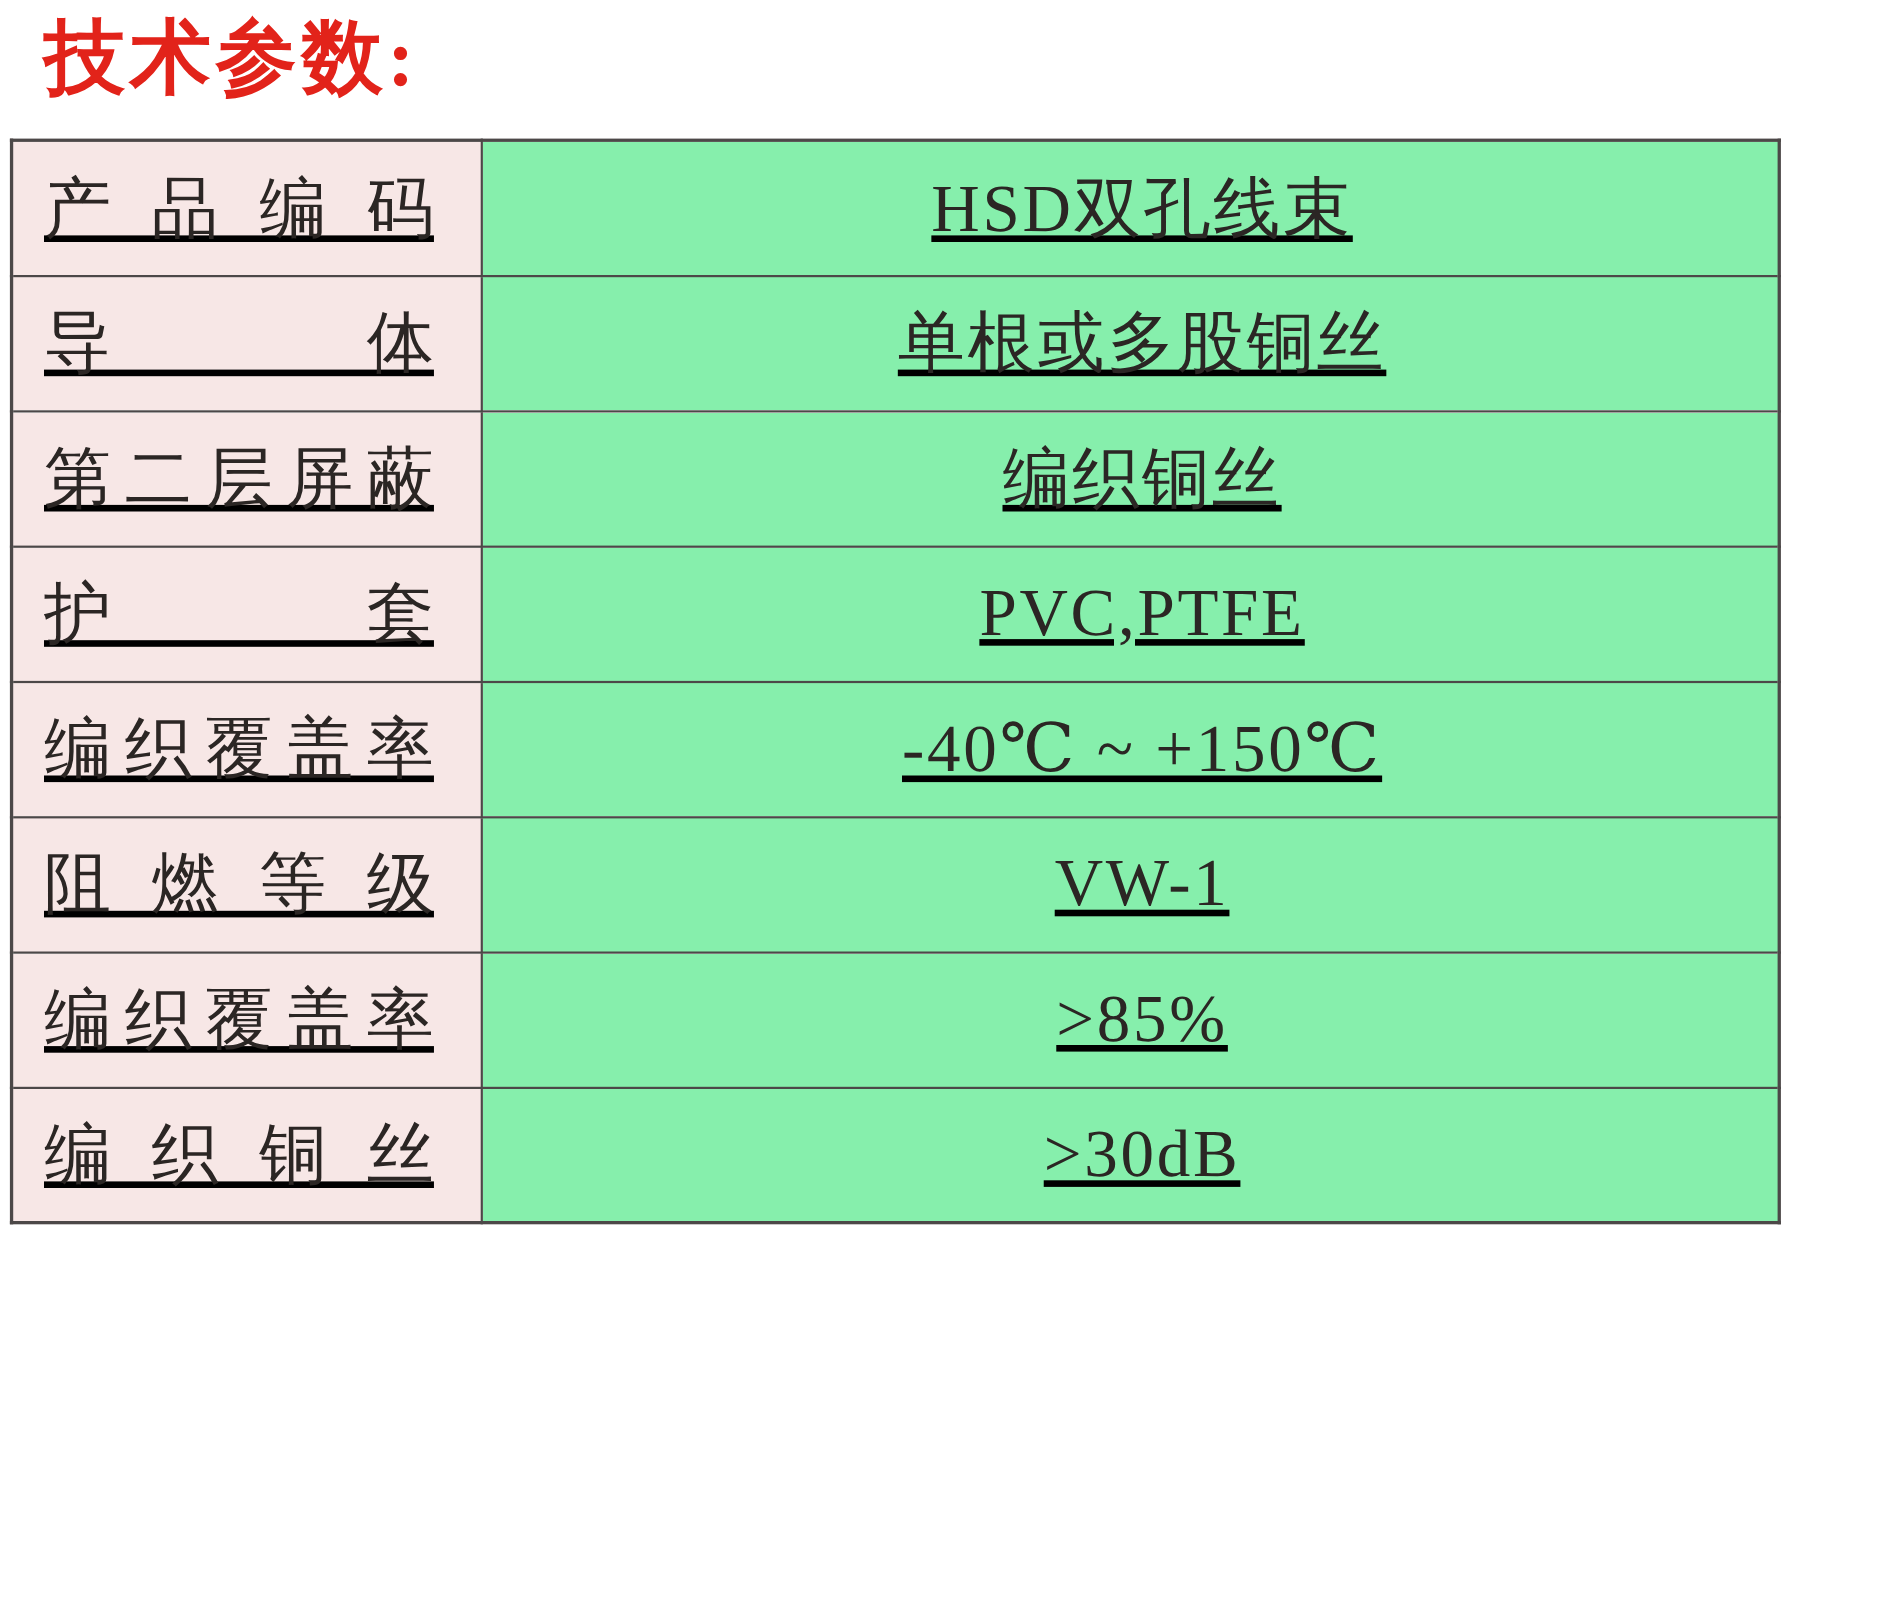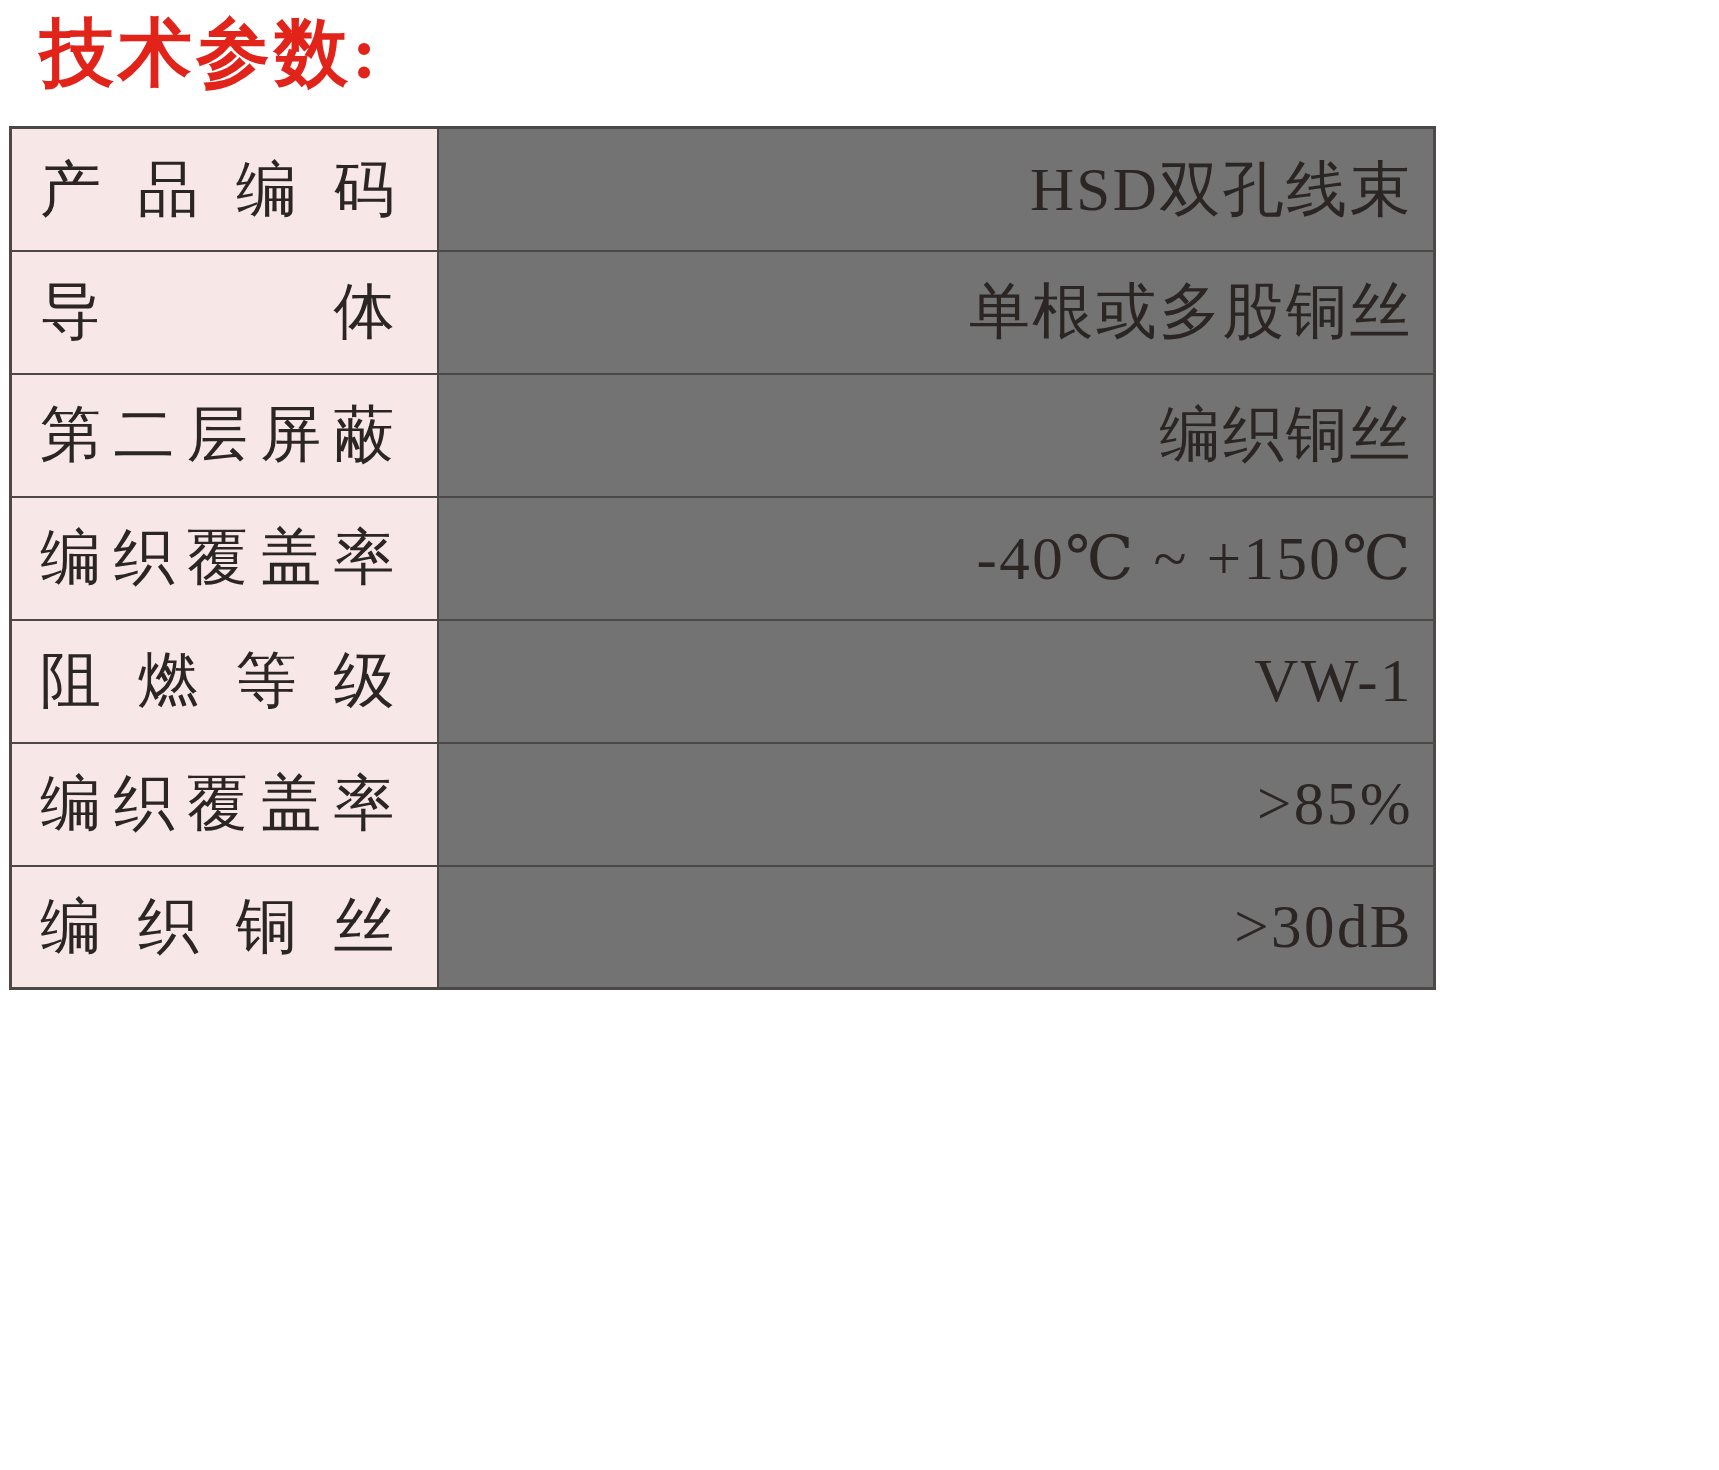--- a/index.html
+++ b/index.html
@@ -16,45 +16,46 @@
   .page-title {
     margin: 2px 0 0 28px;
     font-size: 74px;
     line-height: 1.06;
     font-weight: bold;
     color: var(--title-red, #e2231a);
     letter-spacing: 4px;
   }
   table.spec-table {
     margin-top: 31px;
-    width: 1427px;
+    width: 1610px;
     border-collapse: collapse;
     table-layout: fixed;
     border: 3px solid var(--border-col, #4c4848);
+    text-decoration: underline;
   }
   table.spec-table td {
     border: 2px solid var(--border-col, #4c4848);
     height: 123px;
     vertical-align: middle;
     color: var(--text-col, #2b2624);
     font-size: 61px;
     overflow: hidden;
   }
   td.label-cell {
     width: 427px;
     background: var(--label-bg, #f7e7e6);
     padding: 0 42px 0 28px;
     text-align: justify;
     text-align-last: justify;
     -moz-text-align-last: justify;
   }
   td.value-cell {
-    background: #737373;
+    background: #86efac;
     padding: 0 20px 0 42px;
-    text-align: right;
+    text-align: center;
     letter-spacing: 0.04em;
     white-space: nowrap;
   }
 </style>
 </head>
 <body>
 
 <div class="page">
 
   <h1 class="page-title">技术参数:</h1>
@@ -71,20 +72,24 @@
       </tr>
       <tr>
         <td class="label-cell">导体</td>
         <td class="value-cell">单根或多股铜丝</td>
       </tr>
       <tr>
         <td class="label-cell">第二层屏蔽</td>
         <td class="value-cell">编织铜丝</td>
       </tr>
       <tr>
+        <td class="label-cell">护套</td>
+        <td class="value-cell">PVC,PTFE</td>
+      </tr>
+      <tr>
         <td class="label-cell">编织覆盖率</td>
         <td class="value-cell">-40℃ ~ +150℃</td>
       </tr>
       <tr>
         <td class="label-cell">阻燃等级</td>
         <td class="value-cell">VW-1</td>
       </tr>
       <tr>
         <td class="label-cell">编织覆盖率</td>
         <td class="value-cell">&gt;85%</td>

